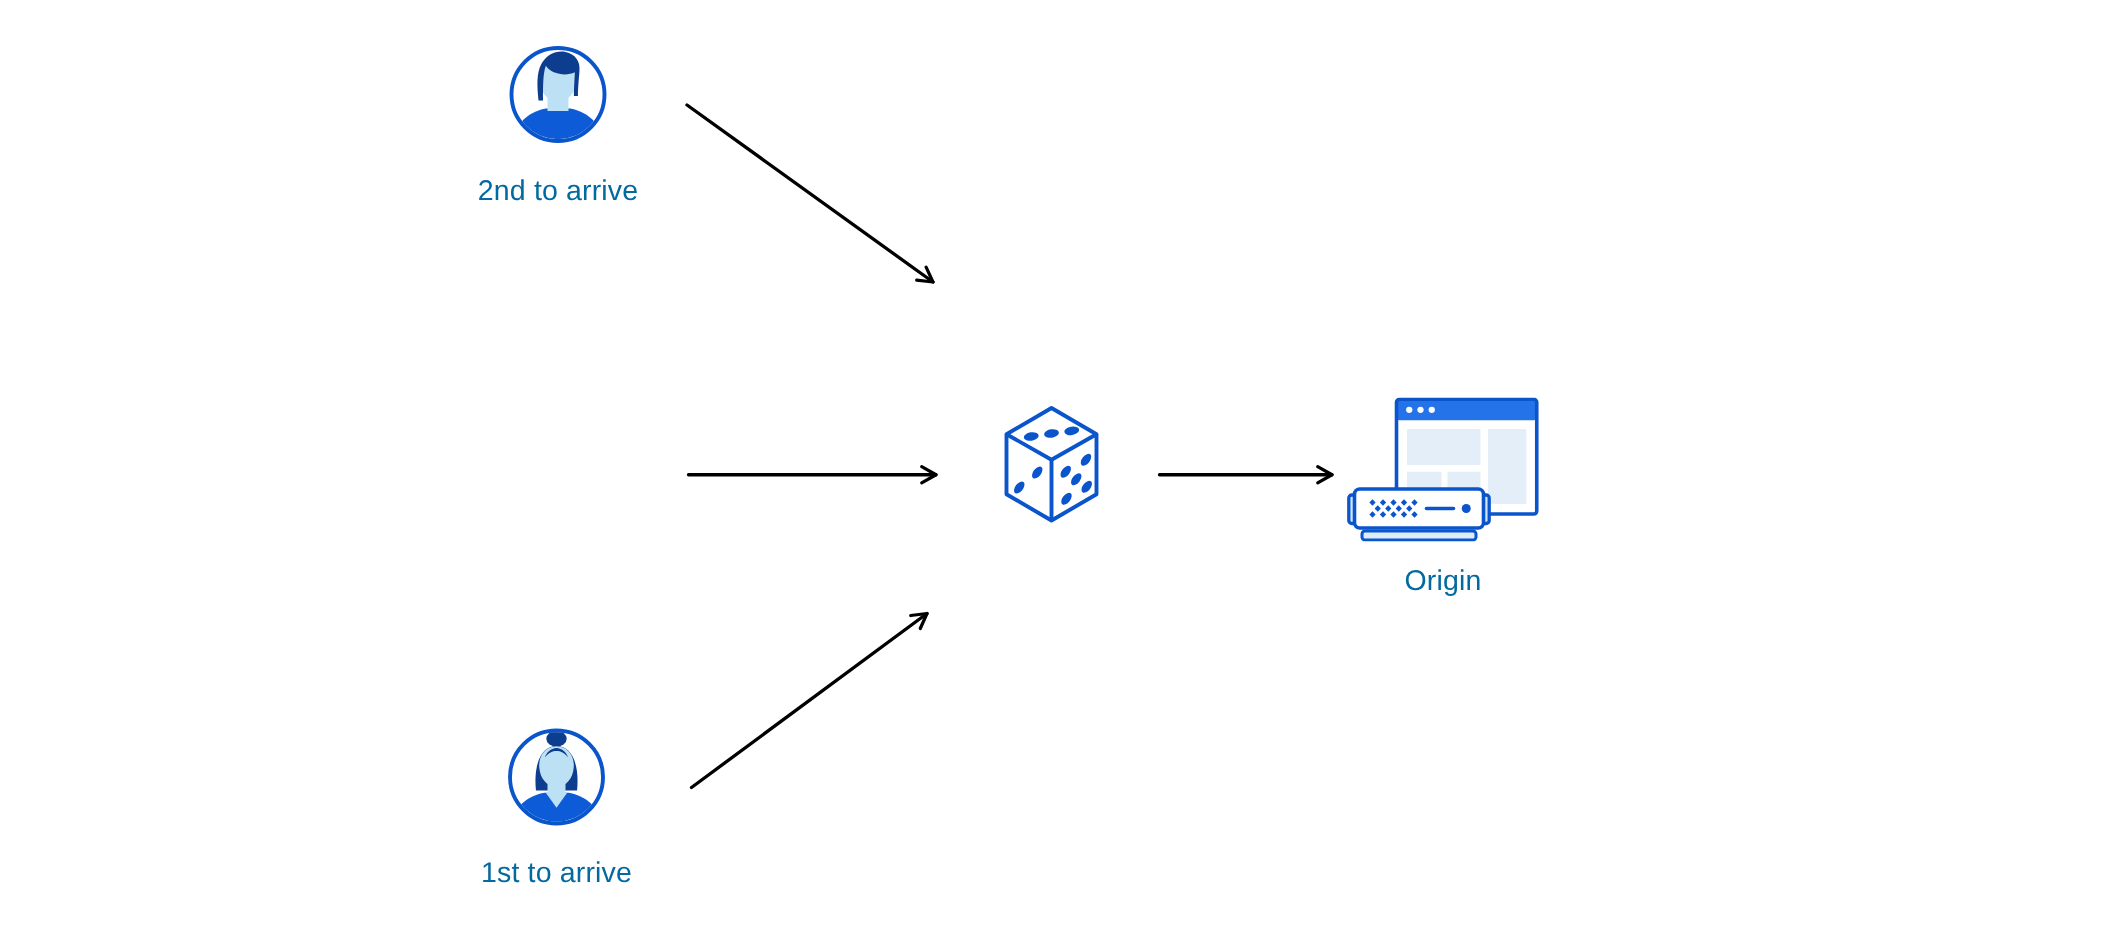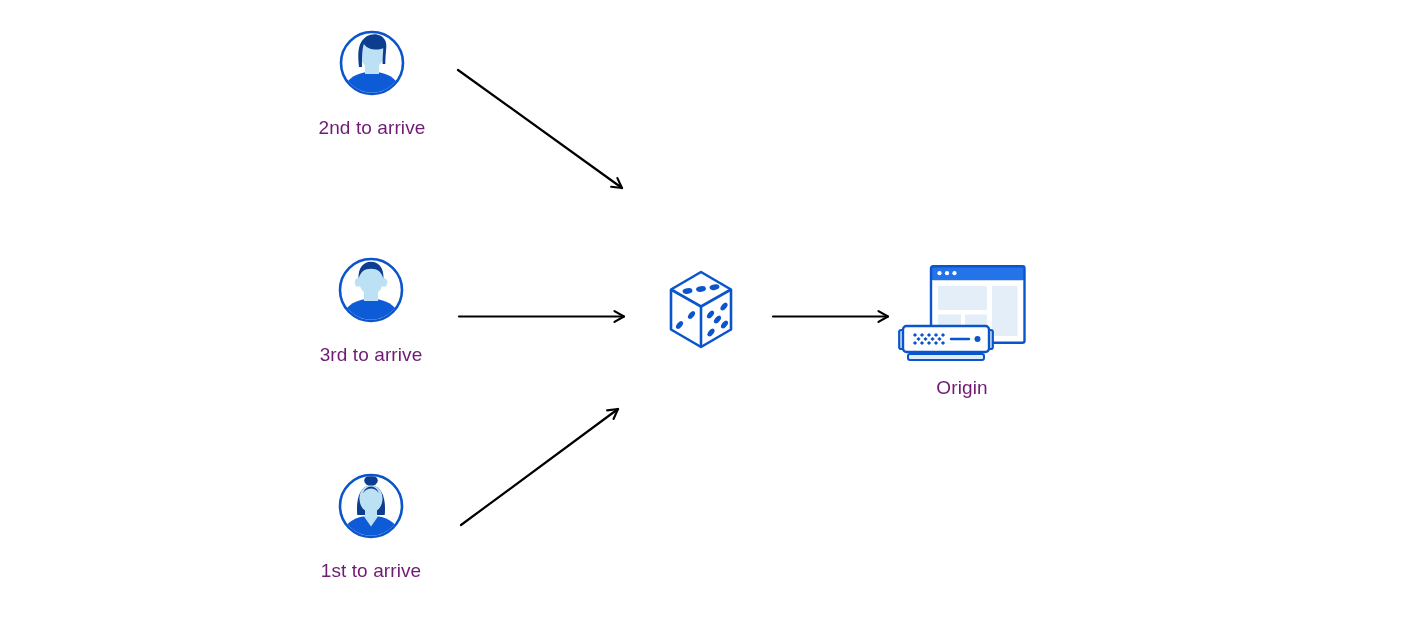--- a/index.html
+++ b/index.html
@@ -18,21 +18,21 @@
   .node {
     position: absolute;
   }
   .node-label {
     position: absolute;
     left: 50%;
     transform: translateX(-50%);
     white-space: nowrap;
     font-size: 19px;
     font-weight: 400;
-    color: #701a75;
+    color: #0369a1;
     letter-spacing: 0.1px;
   }
   .user-label { top: 87px; }
   .origin-label { top: 112px; }
   .edges-layer {
     position: absolute;
     left: 0;
     top: 0;
     pointer-events: none;
   }
@@ -68,41 +68,22 @@
       <g clip-path="url(#clipA1)">
         <path d="M2,66 C5,51 14,44.6 25,42.4 L41,42.4 C52,44.6 61,51 64,66 Z" fill="#0d5bd7"></path>
         <rect x="26" y="28" width="14" height="16" fill="#bde1f4"></rect>
         <path d="M33,8 C41.5,8 45.8,15.5 45.3,23.5 C44.8,31.5 40,37.8 33,37.8 C26,37.8 21.2,31.5 20.7,23.5 C20.2,15.5 24.5,8 33,8 Z" fill="#bde1f4"></path>
         <path d="M20,37 C19,27 18.6,18.5 22,12.5 C25.5,6.2 32,3.4 38,4.6 C44.5,5.9 48,10.8 47.3,17.5 C47,21.5 46.3,28 46.3,34 L43.6,34 C43.6,28 44.2,21.5 44.2,18.2 C38.5,21 28.5,19.6 24.9,13.9 C23,19 23,27.5 23,37 Z" fill="#0d3d8f"></path>
       </g>
     </svg>
     <div class="node-label user-label">2nd to arrive</div>
   </div>
 
-  <div class="node" style="left:338px; top:257px; width:66px;">
-    <svg class="icon" viewBox="0 0 66 66" width="66" height="66">
-      <defs>
-          <clipPath id="clipA2">
-            <circle cx="33" cy="33" r="29.8"></circle>
-          </clipPath>
-        </defs>
-      <circle cx="33" cy="33" r="31" fill="#ffffff" stroke="#0b55cc" stroke-width="2.6"></circle>
-      <g clip-path="url(#clipA2)">
-        <path d="M2,66 C5,51 14,44.6 25,42.4 L41,42.4 C52,44.6 61,51 64,66 Z" fill="#0d5bd7"></path>
-        <ellipse cx="20" cy="25.5" rx="3.2" ry="4.2" fill="#bde1f4"></ellipse>
-        <ellipse cx="46" cy="25.5" rx="3.2" ry="4.2" fill="#bde1f4"></ellipse>
-        <rect x="26" y="28" width="14" height="16" fill="#bde1f4"></rect>
-        <path d="M33,8 C41.5,8 45.8,15.5 45.3,23.5 C44.8,31.5 40,37.8 33,37.8 C26,37.8 21.2,31.5 20.7,23.5 C20.2,15.5 24.5,8 33,8 Z" fill="#bde1f4"></path>
-        <path d="M20.6,22 C19.6,10.5 26,4.8 33,4.8 C40,4.8 46.4,10.5 45.4,22 C43.4,14.4 39.6,11.8 33,11.8 C26.4,11.8 22.6,14.4 20.6,22 Z" fill="#0d3d8f"></path>
-      </g>
-    </svg>
-    <div class="node-label user-label">3rd to arrive</div>
-  </div>
 
-  <div class="node" style="left:338px; top:473px; width:66px;">
+  <div class="node" style="left:338px; top:485px; width:66px;">
     <svg class="icon" viewBox="0 0 66 66" width="66" height="66">
       <defs>
           <clipPath id="clipA3">
             <circle cx="33" cy="33" r="29.8"></circle>
           </clipPath>
         </defs>
       <circle cx="33" cy="33" r="31" fill="#ffffff" stroke="#0b55cc" stroke-width="2.6"></circle>
       <g clip-path="url(#clipA3)">
         <path d="M2,66 C5,52 14,45.5 25,43.5 L41,43.5 C52,45.5 61,52 64,66 Z" fill="#0d5bd7"></path>
         <path d="M26,43.6 L33,53.5 L40,43.6 Z" fill="#bde1f4"></path>

